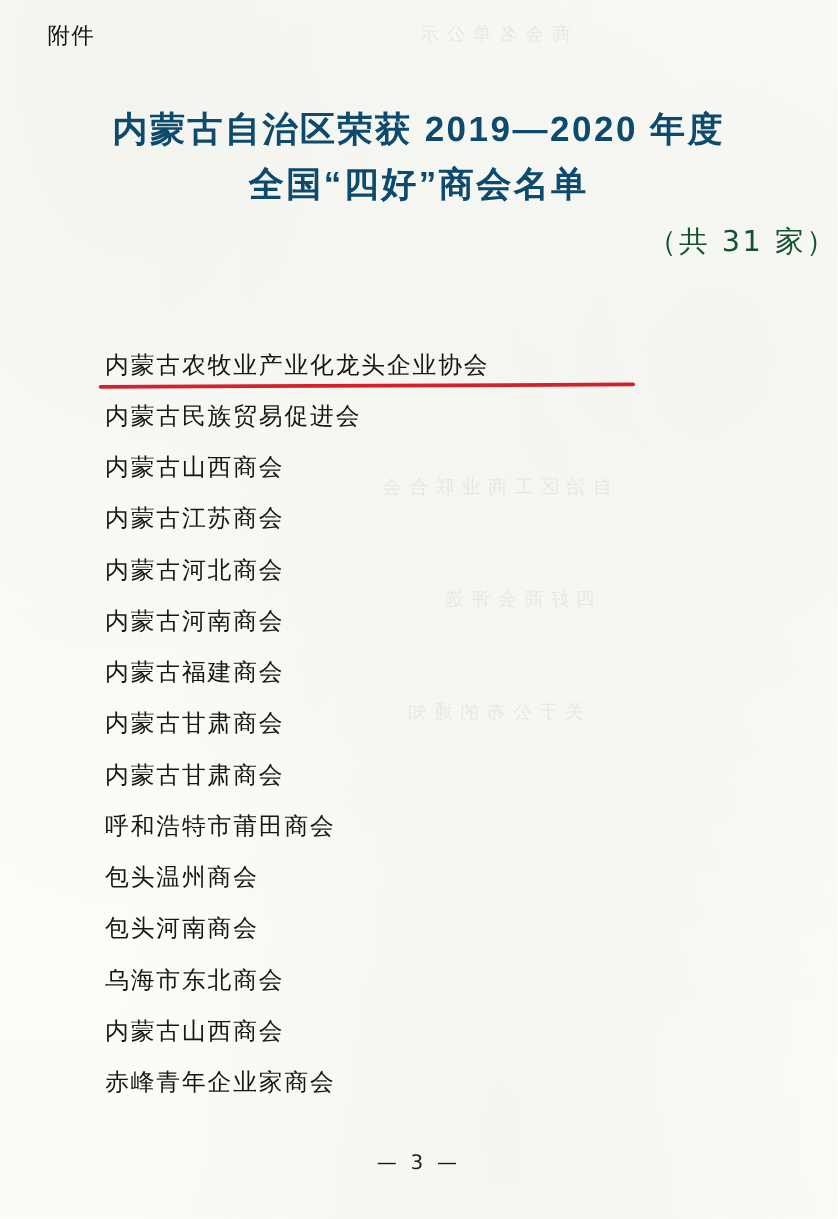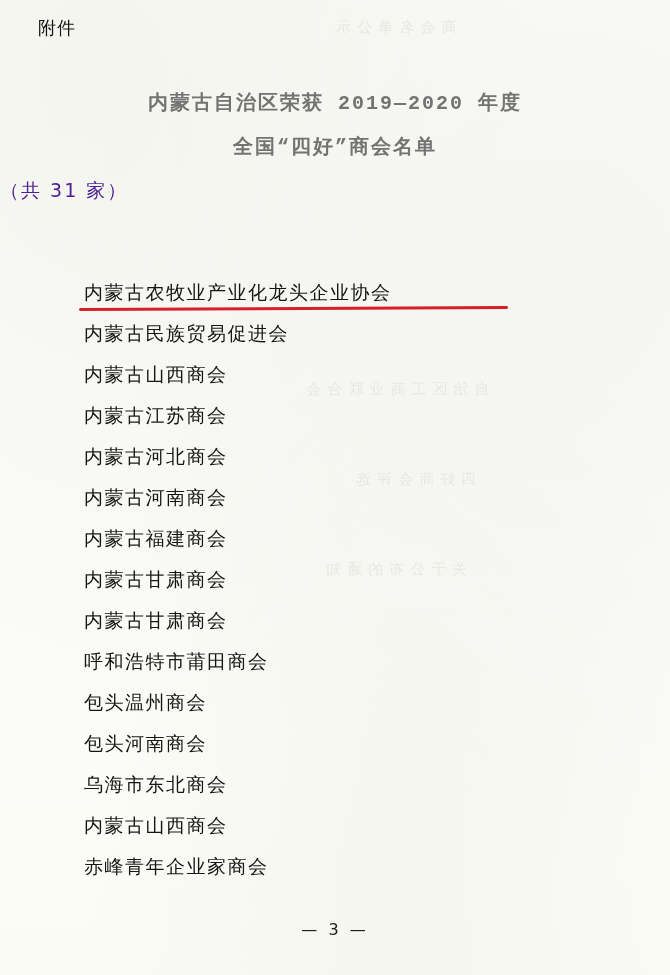--- a/index.html
+++ b/index.html
@@ -53,37 +53,37 @@
     color: #151515;
   }
   .title-block {
     position: absolute;
     left: 0;
     right: 0;
     top: 82px;
     text-align: center;
   }
   .title-line {
-    font-size: 20px;
+    font-size: 28px;
     font-weight: bold;
     letter-spacing: 2px;
     line-height: 44px;
-    color: #737373;
-    font-family: Liberation Mono, monospace;
+    color: #0c4a6e;
+    font-family: Liberation Sans, sans-serif;
   }
   .subtitle {
     position: absolute;
     left: 0;
     right: 0;
     top: 178px;
-    text-align: left;
-    font-size: 19px;
+    text-align: right;
+    font-size: 23px;
     letter-spacing: 2px;
     font-family: "DejaVu Sans", sans-serif;
-    color: #4c1d95;
+    color: #14532d;
   }
   .name-list {
     position: absolute;
     left: 84px;
     top: 272px;
     width: 500px;
   }
   .name-item {
     font-size: 19px;
     line-height: 41px;

